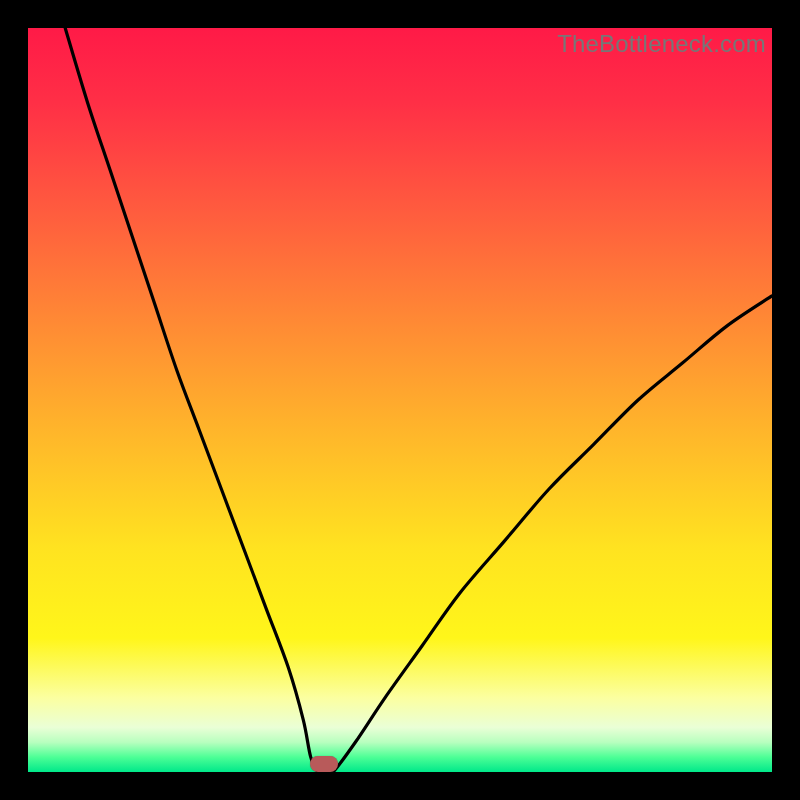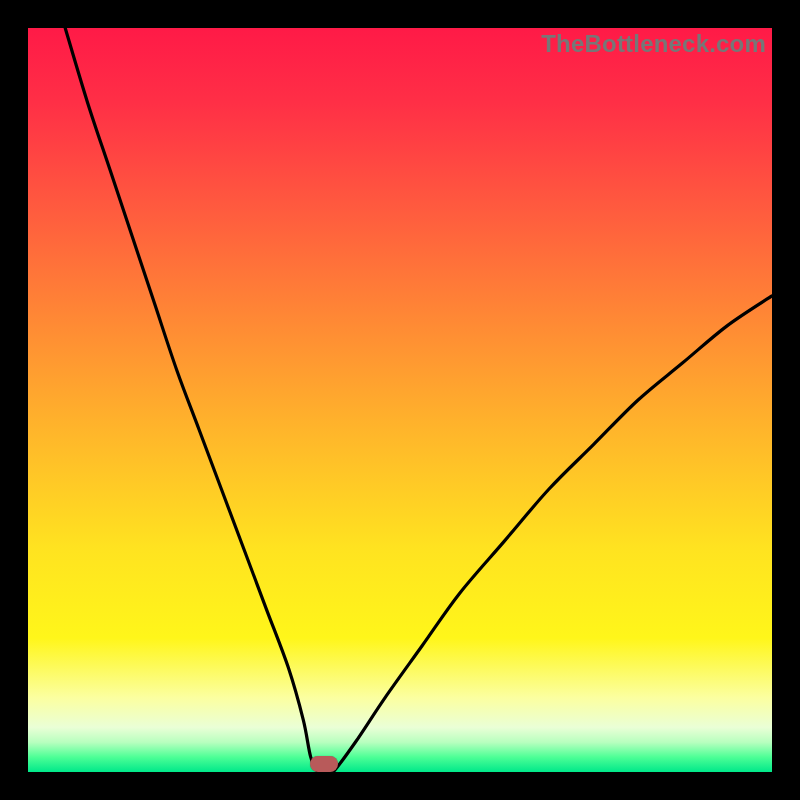--- a/index.html
+++ b/index.html
@@ -37,21 +37,21 @@
       #4dff96 98%,
       #00e88a 100%
     );
   }
   .watermark {
     position: absolute;
     top: 30px;
     right: 34px;
     color: #777;
     font-size: 24px;
-    font-weight: 700;
+    font-weight: 400;
     letter-spacing: 0.2px;
     user-select: none;
   }
   .curve {
     position: absolute;
     left: 28px;
     top: 28px;
     width: 744px;
     height: 744px;
     pointer-events: none;

